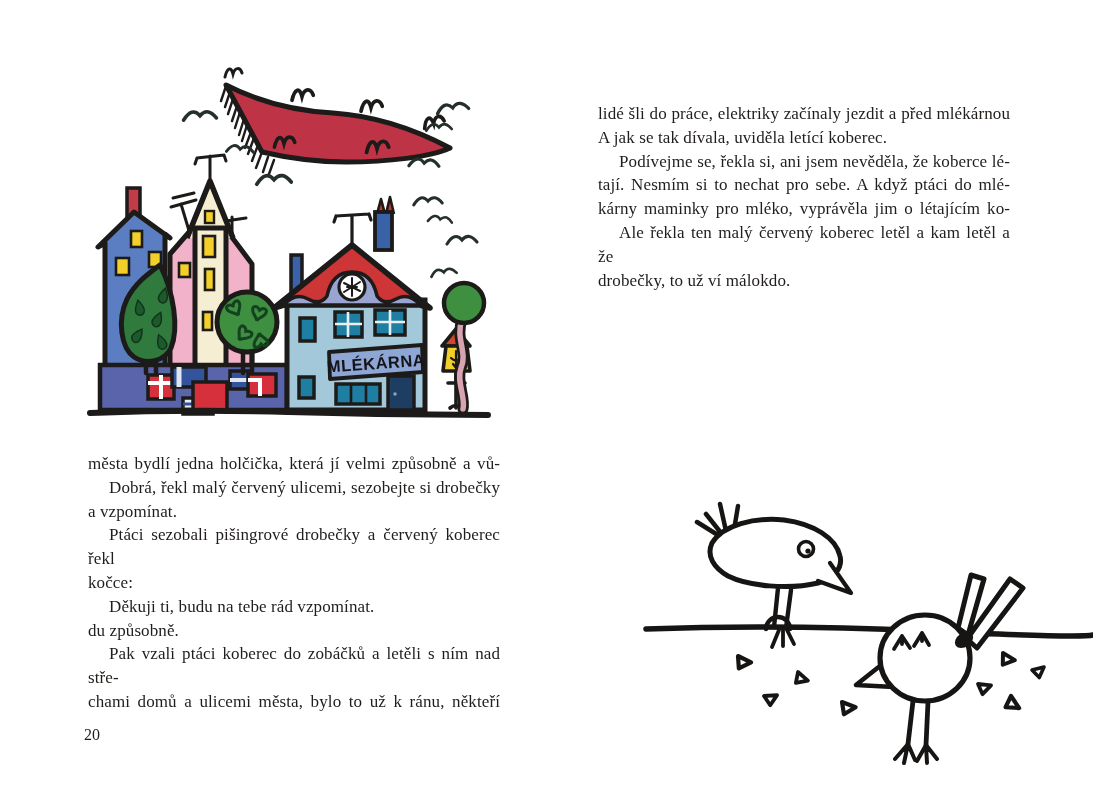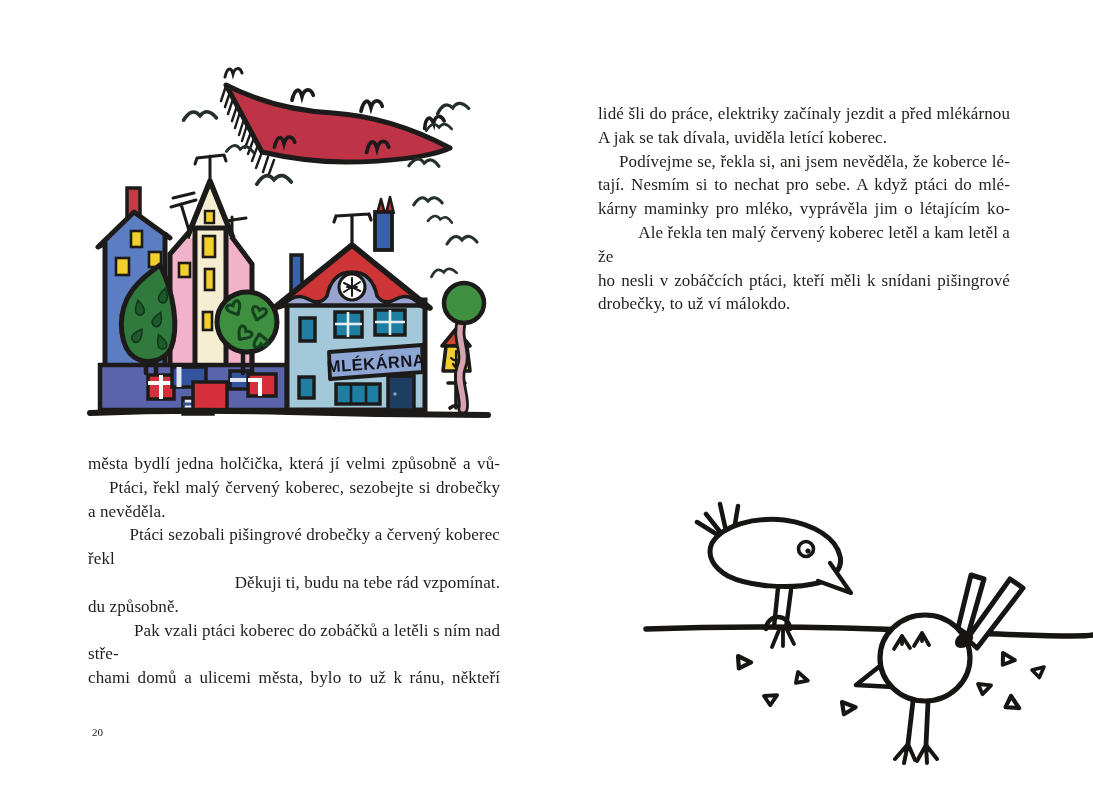--- a/index.html
+++ b/index.html
@@ -13,26 +13,26 @@
   }
   .textblock {
     position:absolute;
     width:412px;
     font-size:17px;
     line-height:23.8px;
     letter-spacing:0.1px;
   }
   .line { text-align:left; white-space:normal; }
   .line.just { text-align:justify; text-align-last:justify; }
-  .line.ind { text-indent:21px;text-align:right; }
+  .line.ind { text-indent:21px; }
   #left-text  { left:88px;  top:452px; }
   #right-text { left:598px; top:55px;margin-top:47px;  }
   #page-num {
-    position:absolute; left:92px; top:726px;
-    font-size:11px;
+    position:absolute; left:84px; top:726px;
+    font-size:16px;
   }
   svg { position:absolute; overflow:visible; }
   #city-illustration  { left:78px;  top:68px;  }
   #birds-illustration { left:628px; top:488px; }
   svg * { vector-effect:none; }
 </style>
 </head>
 <body>
 
 <svg id="city-illustration" width="432" height="388" viewBox="0 0 432 388">
@@ -172,39 +172,39 @@
     <path d="M384,252 C377,270 390,285 383,300 C378,313 388,330 385,341" fill="none" stroke="#1c1b19" stroke-width="11" stroke-linecap="round"></path>
     <path d="M384,252 C377,270 390,285 383,300 C378,313 388,330 385,341" fill="none" stroke="#d8a3b0" stroke-width="5.5" stroke-linecap="round"></path>
     <circle cx="386" cy="235" r="20" fill="#3f8f41" stroke="#1c1b19" stroke-width="4.5"></circle>
   </g>
 
   <path d="M12,345 Q110,341 210,344 T410,347" fill="none" stroke="#1c1b19" stroke-width="6" stroke-linecap="round"></path>
 </svg>
 
 <div id="left-text" class="textblock">
     <div class="line just">města bydlí jedna holčička, která jí velmi způsobně a vů-</div>
-    <div class="line just ind">Ptáci, řekl malý červený koberec, sezobejte si drobečky</div>
-    <div class="line">a nevěděla.</div>
+    <div class="line just ind">Dobrá, řekl malý červený ulicemi, sezobejte si drobečky</div>
+    <div class="line">a vzpomínat.</div>
     <div class="line just ind">Ptáci sezobali pišingrové drobečky a červený koberec řekl</div>
+    <div class="line">kočce:</div>
     <div class="line ind">Děkuji ti, budu na tebe rád vzpomínat.</div>
     <div class="line">du způsobně.</div>
     <div class="line just ind">Pak vzali ptáci koberec do zobáčků a letěli s ním nad stře-</div>
     <div class="line just">chami domů a ulicemi města, bylo to už k ránu, někteří</div>
   </div>
 
 <div id="page-num">20</div>
 
 <div id="right-text" class="textblock">
     <div class="line just">lidé šli do práce, elektriky začínaly jezdit a před mlékárnou</div>
     <div class="line">A jak se tak dívala, uviděla letící koberec.</div>
     <div class="line just ind">Podívejme se, řekla si, ani jsem nevěděla, že koberce lé-</div>
     <div class="line just">tají. Nesmím si to nechat pro sebe. A když ptáci do mlé-</div>
     <div class="line just">kárny maminky pro mléko, vyprávěla jim o létajícím ko-</div>
     <div class="line just ind">Ale řekla ten malý červený koberec letěl a kam letěl a že</div>
-    <div class="line just">ho nesli v zobáčcích ptáci, kteří měli k snídani pišingrové</div>
     <div class="line">drobečky, to už ví málokdo.</div>
   </div>
 
 <svg id="birds-illustration" width="465" height="290" viewBox="0 0 465 290">
   <defs>
     <path id="crumb" d="M0,0 L14,4 L3,12 Z" fill="#ffffff" stroke="#161513" stroke-width="4.2" stroke-linejoin="round"></path>
   </defs>
 
   <path d="M18,141 Q150,136 300,143 T465,147" fill="none" stroke="#161513" stroke-width="5.5" stroke-linecap="round"></path>
 

